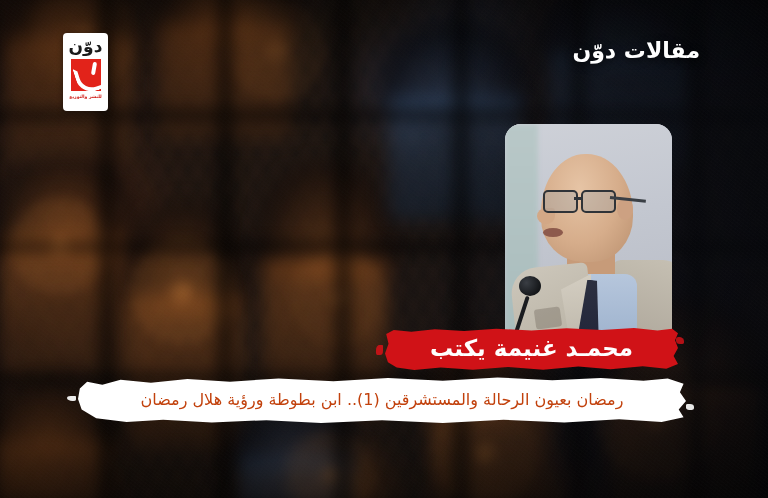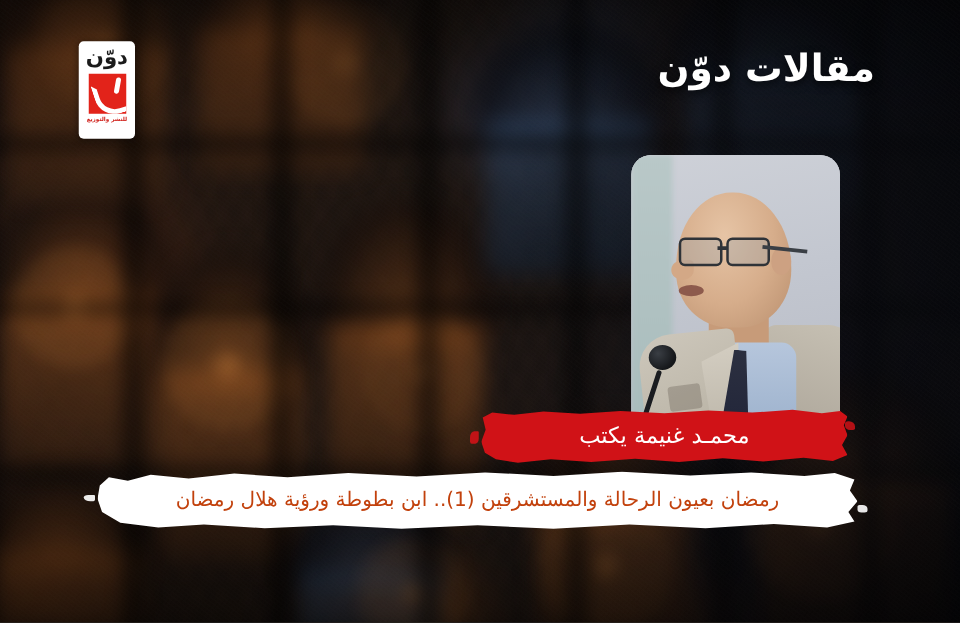--- a/index.html
+++ b/index.html
@@ -185,21 +185,21 @@
     letter-spacing: 0;
     white-space: nowrap;
   }
 
   
   .section-label {
     position: absolute;
     right: 68px;
     top: 38px;
     color: #ffffff;
-    font-size: 30px;
+    font-size: 22px;
     font-weight: 700;
     letter-spacing: 0px;
     text-shadow: 0 2px 8px rgba(0,0,0,0.75);
     line-height: 1.2;
     white-space: nowrap;
   }
 
   
   .portrait {
     position: absolute;
@@ -422,22 +422,22 @@
     border-radius: 30% 60% 20% 50%;
     opacity: 0.85;
   }
   .banner-red .label {
     position: absolute;
     inset: 0;
     display: flex;
     align-items: center;
     justify-content: center;
     color: #ffffff;
-    font-size: 18px;
-    font-weight: 400;
+    font-size: 23px;
+    font-weight: 700;
     letter-spacing: 0px;
     white-space: nowrap;
     padding-bottom: 2px;
     box-sizing: border-box;
   }
 
   
   .banner-white {
     position: absolute;
     left: 78px;

